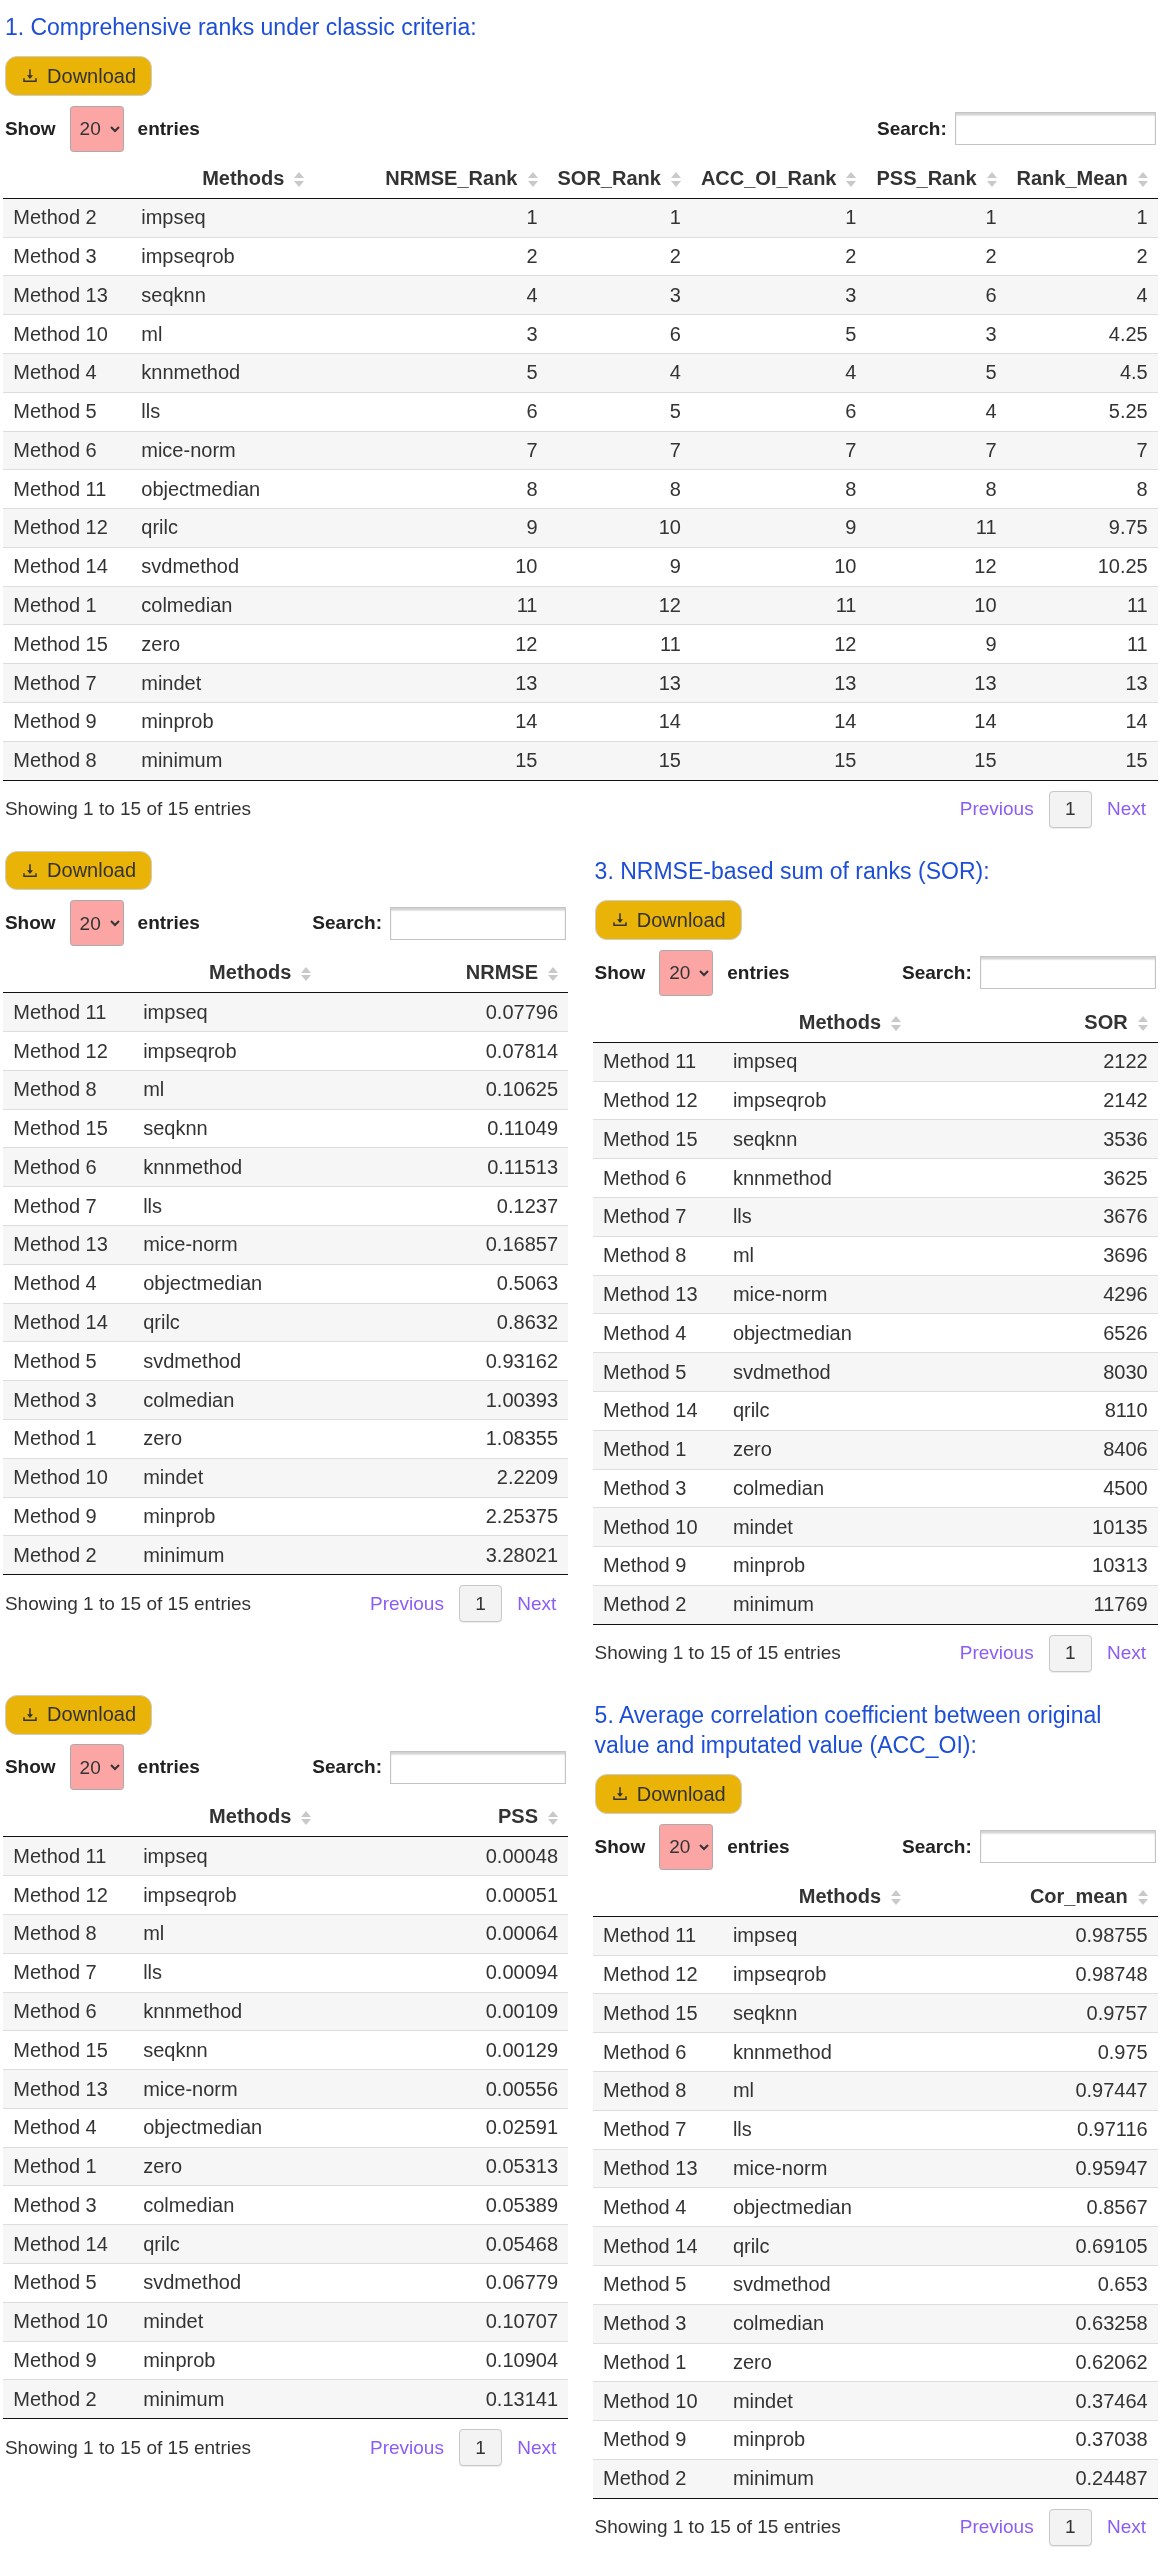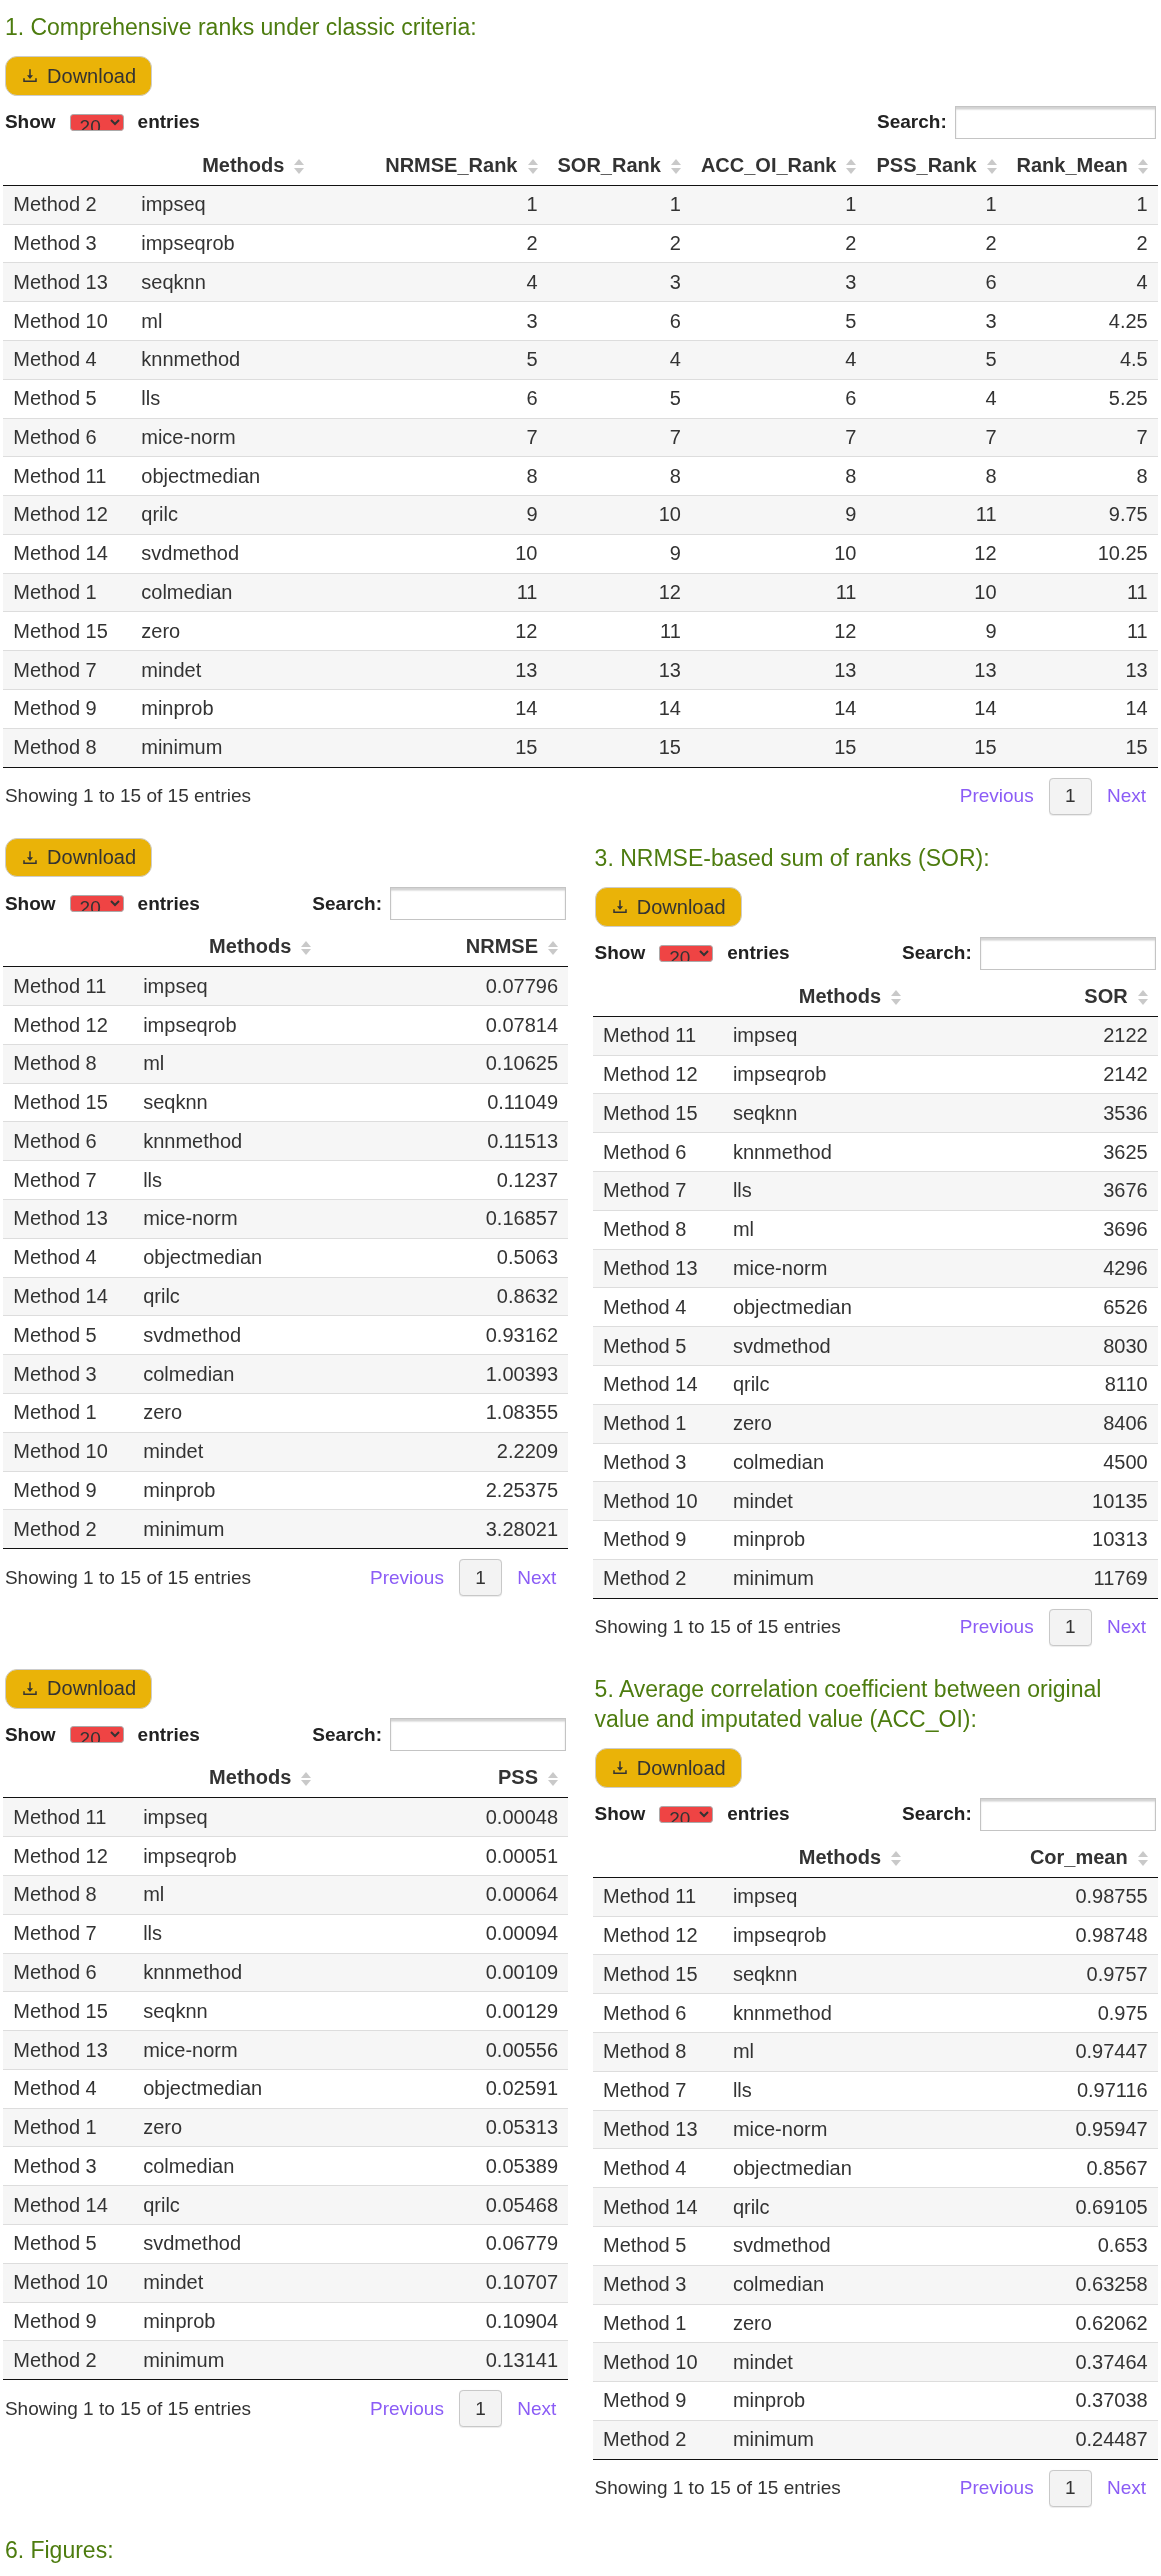--- a/index.html
+++ b/index.html
@@ -1,24 +1,24 @@
 <!DOCTYPE html>
 <html style="font-size:13px"><head>
 <meta charset="utf-8">
 <style>
   html,body{margin:0;padding:0;background:#fff;}
   body{width:1161px;font-family:"Liberation Sans","DejaVu Sans",sans-serif;color:#333;padding:5px 3.3px;box-sizing:border-box;}
   .sec{margin-bottom:21.4px;}
-  .sec-title{font-size:23px;font-weight:400;color:#4d7c0f;margin:8.2px 0 11.5px 1.6px;line-height:1.3;}
+  .sec-title{font-size:23px;font-weight:400;color:#1d4ed8;margin:8.2px 0 11.5px 1.6px;line-height:1.3;}
   .dl-btn{display:inline-flex;align-items:center;gap:8.2px;background:#eab308;border:0.8px solid #ccc;border-radius:12px;
           padding:7.4px 15px;font-size:20px;color:#333;font-family:inherit;cursor:pointer;margin:1.6px 0 6.6px 1.6px;}
   .dl-btn svg{display:block;}
   .dt-controls{display:flex;justify-content:space-between;align-items:center;margin:3.3px 1.6px 6.6px 1.6px;}
   .dt-length{font-size:19px;font-weight:700;color:#222;display:flex;align-items:center;gap:14px;}
-  .dt-length select{font-size:19px;font-family:inherit;color:#333;border:0.8px solid #aaa;border-radius:3.3px;height:17px;padding:0 5px;background:#ef4444;}
+  .dt-length select{font-size:19px;font-family:inherit;color:#333;border:0.8px solid #aaa;border-radius:3.3px;height:46px;padding:0 5px;background:#fca5a5;}
   .dt-search{display:flex;align-items:center;gap:8.2px;font-size:19px;font-weight:700;color:#222;}
   .dt-search input{height:31px;border:0.8px solid #c4c4c4;box-shadow:inset 0 2.5px 1.6px rgba(0,0,0,.18);font-size:18px;padding:0 6.6px;font-family:inherit;}
   .w1 .dt-search input{width:186px;}
   .w2 .dt-search input{width:161px;}
   table.dt{width:100%;border-collapse:collapse;font-size:20px;color:#333;border-bottom:1.6px solid #111;}
   table.dt thead th{font-weight:700;padding:8.2px 10px;border-bottom:1.6px solid #111;white-space:nowrap;}
   table.dt td{padding:7.4px 10px;border-top:0.8px solid #ddd;}
   table.dt tbody tr:first-child td{border-top:none;}
   table.dt tbody tr:nth-child(odd){background:#f6f6f6;}
   th.h-name{width:13%;} th.h-method{width:26%;text-align:center;} th.h-num{text-align:right;}

